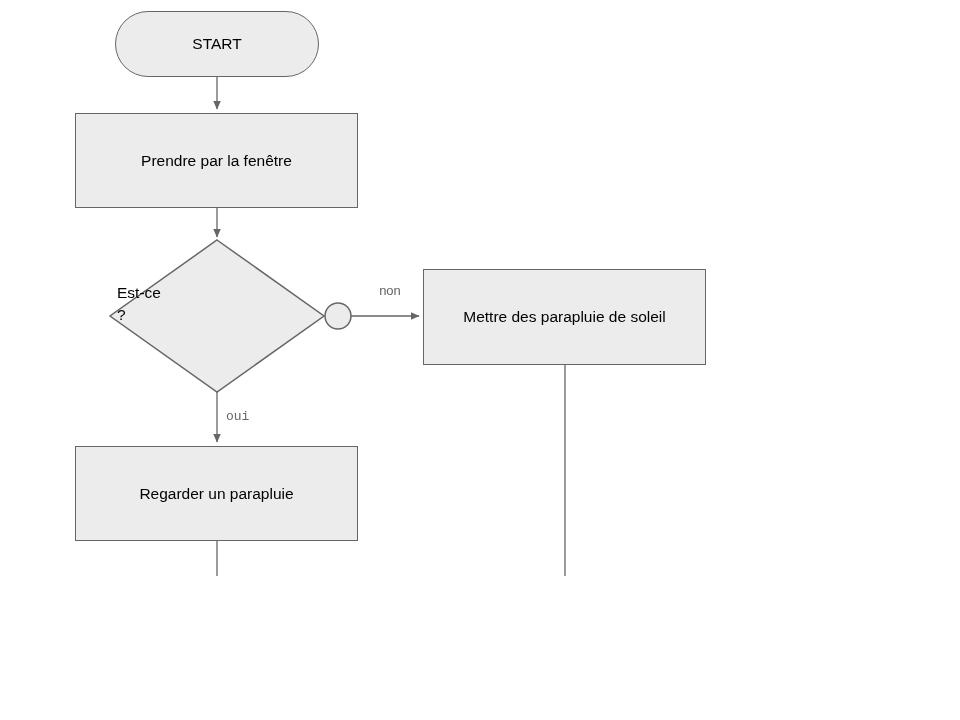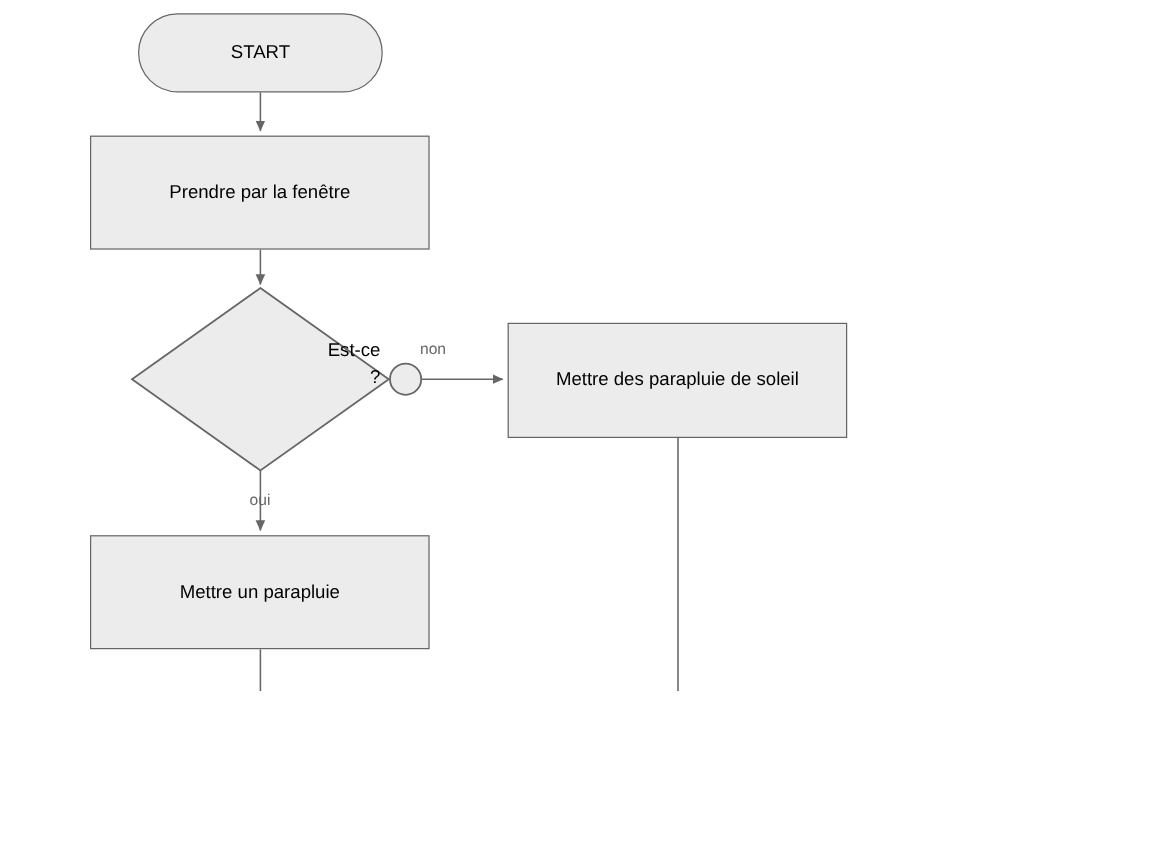--- a/index.html
+++ b/index.html
@@ -19,27 +19,27 @@
     color:var(--node-text); font-size:15.5px; text-align:center;
   }
   .pill-start { left:115px; top:11px;  width:204px; height:66px; border-radius:33px; }
   .rect-look  { left:75px;  top:113px; width:283px; height:95px; }
   .rect-sun   { left:423px; top:269px; width:283px; height:96px; }
   .rect-umb   { left:75px;  top:446px; width:283px; height:95px; }
   .pill-end   { left:113px; top:645px; width:206px; height:59px; border-radius:30px;margin-top:34px; }
 
   .decision-label {
     position:absolute; left:117px; top:282px; width:200px;
-    color:var(--node-text); font-size:15.5px; line-height:22px; text-align:right;
+    color:var(--node-text); font-size:15.5px; line-height:22px; text-align:left;
   }
   .edge-label {
     position:absolute; color:var(--edge-label-text); font-size:13px;
   }
-  .edge-label-non { left:350px; top:283px; width:40px; }
-  .edge-label-oui { left:208px; top:409px; }
+  .edge-label-non { left:370px; top:283px; width:40px; text-align:center; }
+  .edge-label-oui { left:226px; top:409px;font-family:Liberation Mono, monospace; }
 </style>
 </head>
 <body>
 
 <div id="canvas">
 
   <svg id="wires" viewBox="0 0 960 720" xmlns="http://www.w3.org/2000/svg">
     <defs>
       <marker id="arrow" markerWidth="10" markerHeight="10" refX="8.5" refY="5" orient="auto" markerUnits="userSpaceOnUse">
         <path class="arrowhead" d="M0,1 L9,5 L0,9 z"></path>
@@ -69,21 +69,21 @@
   <div class="decision-label">
     <div>Est-ce</div>
     <div>?</div>
   </div>
 
   <div class="node rect-sun">
     <span>Mettre des parapluie de soleil</span>
   </div>
 
   <div class="node rect-umb">
-    <span>Mettre un parapluie</span>
+    <span>Regarder un parapluie</span>
   </div>
 
   <div class="node pill-end">
     <span>END</span>
   </div>
 
   <div class="edge-label edge-label-non">non</div>
   <div class="edge-label edge-label-oui">oui</div>
 
 </div>

